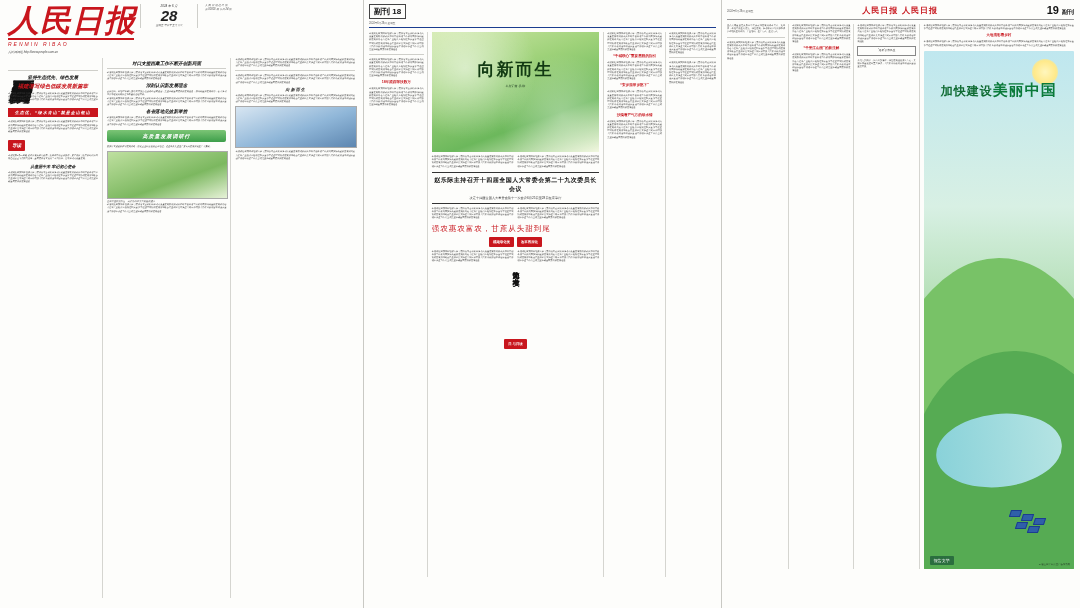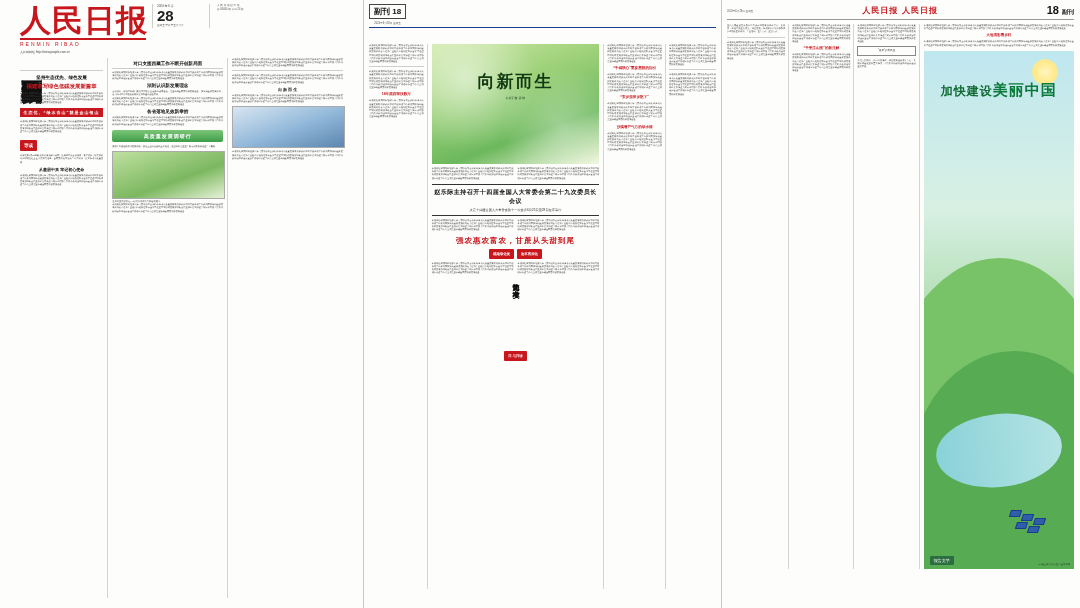--- a/index.html
+++ b/index.html
@@ -9,26 +9,26 @@
   
   .col{position:relative;}
   .rule-h{height:1px;background:#cfcfca;width:100%;}
   .tiny{font-size:2.2px;line-height:3.2px;color:#3a3a3a;text-align:justify;word-break:break-all;}
 
   
   .vtext{writing-mode:vertical-rl;text-orientation:upright;}
 
   
   .sheet{position:relative;height:608px;box-sizing:border-box;}
-  .sheet1{width:364px;border-right:1px solid #c9c9c4;padding:4px 20px;}
+  .sheet1{width:364px;border-right:1px solid #c9c9c4;padding:4px 8px;font-style:italic;}
   .masthead{display:flex;align-items:flex-start;gap:4px;}
   .logo{font-family:"DejaVu Serif",serif;font-weight:bold;color:#c8161d;font-size:31px;line-height:32px;letter-spacing:1px;}
   .logo-sub{font-size:5px;color:#c8161d;letter-spacing:2px;margin-top:1px;}
   .logo-line{width:126px;height:1.5px;background:#c8161d;margin:2px 0 1px;}
-  .mh-mid{border-left:1px solid #cfcfca;border-right:1px solid #cfcfca;padding:0 4px;min-width:48px;}
+  .mh-mid{border-left:1px solid #cfcfca;border-right:1px solid #cfcfca;padding:0 4px;text-align:center;min-width:48px;}
   .mh-date{font-size:3px;color:#444;}
   .mh-big{font-size:15px;font-weight:bold;color:#222;line-height:16px;}
   .mh-small{font-size:2.6px;color:#555;line-height:4px;}
   .mh-right{font-size:2.6px;color:#555;line-height:4.2px;padding-left:3px;}
   .mh-url{font-size:3px;color:#444;margin-top:3px;}
 
   .p1-body{display:flex;margin-top:4px;height:540px;}
   .p1-left{width:96px;padding-right:4px;border-right:1px solid #d5d5d0;}
   .bigtitle{font-family:"DejaVu Serif",serif;font-weight:bold;color:#111;font-size:21px;line-height:24px;letter-spacing:0px;margin-top:6px;}
 
@@ -44,32 +44,32 @@
   .cap{font-size:2.3px;color:#555;line-height:3.2px;margin-top:1px;}
 
   
   .sheet2{width:358px;border-right:1px solid #c9c9c4;padding:4px 5px;}
   .p2-head{display:flex;align-items:center;justify-content:space-between;border-bottom:1.5px solid #1b3d8f;padding-bottom:2px;}
   .p2-title{font-family:"DejaVu Serif",serif;font-size:15px;font-weight:bold;color:#111;letter-spacing:1px;}
   .p2-sub{font-size:4.4px;color:#222;text-align:center;margin-top:2px;}
   .p2-kan{border:1px solid #444;font-size:8px;font-weight:bold;padding:1px 4px;color:#111;}
   .p2-date{font-size:2.6px;color:#555;}
 
-  .p2-body{display:flex;margin-top:16px;height:545px;}
+  .p2-body{display:flex;margin-top:4px;height:545px;}
 
   .bigpic{position:relative;height:120px;background:linear-gradient(160deg,#cfe8a8 0%,#9fd27a 35%,#6cb85c 70%,#f2f7df 100%);overflow:hidden;}
   .bigpic:after{content:"";position:absolute;inset:0;background:radial-gradient(circle at 20% 30%,rgba(255,255,255,.55),transparent 45%),radial-gradient(circle at 78% 70%,rgba(255,255,255,.35),transparent 40%);}
   .bigpic-title{position:absolute;left:0;right:0;top:26px;text-align:center;font-family:"DejaVu Serif",serif;font-size:17px;font-weight:bold;color:#123a12;z-index:2;letter-spacing:2px;}
   .bigpic-by{position:absolute;left:0;right:0;top:52px;text-align:center;font-size:3px;color:#2b4a2b;z-index:2;}
 
   .boxhead{border-top:1px solid #333;border-bottom:1px solid #333;padding:3px 2px;text-align:center;}
   .boxhead .t{font-size:6px;font-weight:bold;color:#111;letter-spacing:.5px;}
   .boxhead .s{font-size:3.2px;color:#333;margin-top:2px;}
 
-  .redhead{font-size:7.5px;font-weight:bold;color:#c8161d;text-align:center;letter-spacing:1px;}
+  .redhead{font-size:7.5px;font-weight:normal;color:#c8161d;text-align:left;letter-spacing:1px;}
 
   
   .sheet3{width:357px;padding:4px 5px;}
   .p3-head{display:flex;align-items:center;justify-content:space-between;border-bottom:1px solid #999;padding-bottom:2px;}
   .p3-logo{font-family:"DejaVu Serif",serif;font-size:8px;font-weight:bold;color:#c8161d;letter-spacing:1px;}
   .p3-num{font-size:11px;font-weight:bold;color:#111;}
   .p3-body{display:flex;margin-top:4px;height:545px;}
 
   .ecopic{position:relative;background:linear-gradient(180deg,#bfe7ef 0%,#d8f0e4 30%,#9fd59a 60%,#6cb85c 100%);overflow:hidden;border-radius:1px;}
   .ecopic .sun{position:absolute;width:26px;height:26px;border-radius:50%;background:radial-gradient(circle,#fff6bd,#ffe98a 60%,rgba(255,233,138,0));right:16px;top:8px;}
@@ -157,21 +157,21 @@
         <div class="tiny">本报讯近日我国各地深入学习贯彻落实会议精神推动高质量发展取得新成效不断开创各项工作新局面加快构建新发展格局着力提升产业链供应链韧性和安全水平促进区域协调发展持续改善民生福祉扎实推进共同富裕增强人民群众获得感幸福感安全感坚持稳中求进工作总基调完整准确全面贯彻新发展理念</div>
         <div class="mini-photo city" style="margin-top:3px;height:40px"></div>
         <div class="tiny" style="margin-top:2px">本报讯近日我国各地深入学习贯彻落实会议精神推动高质量发展取得新成效不断开创各项工作新局面加快构建新发展格局着力提升产业链供应链韧性和安全水平促进区域协调发展持续改善民生福祉扎实推进共同富裕增强人民群众获得感幸福感安全感坚持稳中求进工作总基调完整准确全面贯彻新发展理念</div>
       </div>
     </div>
   </div>
 
   <div class="sheet sheet2">
 
     <div class="p2-head">
-      <div style="text-align:center">
+      <div style="text-align:left">
         <div class="p2-kan">副刊 18</div>
         <div class="p2-date" style="margin-top:2px">2024年6月28日 星期五</div>
       </div>
     </div>
 
     <div class="p2-body">
 
       <div class="col" style="width:58px;padding-right:3px;border-right:1px solid #d5d5d0">
         <div class="tiny">本报讯近日我国各地深入学习贯彻落实会议精神推动高质量发展取得新成效不断开创各项工作新局面加快构建新发展格局着力提升产业链供应链韧性和安全水平促进区域协调发展持续改善民生福祉扎实推进共同富裕增强人民群众获得感幸福感安全感坚持稳中求进工作总基调完整准确全面贯彻新发展理念</div>
         <div class="rule-h" style="margin:3px 0"></div>
@@ -227,21 +227,21 @@
       </div>
     </div>
   </div>
 
   <div class="sheet sheet3">
 
     <div class="p3-head">
       <div class="p2-date">2024年6月28日 星期五</div>
       <div class="p3-logo">人民日报 人民日报</div>
       <div style="display:flex;align-items:baseline;gap:3px">
-        <div class="p3-num">18</div>
+        <div class="p3-num">19</div>
         <div style="font-size:6px;font-weight:bold;color:#111">副刊</div>
       </div>
     </div>
 
     <div class="p3-body">
 
       <div class="col" style="width:62px;padding-right:3px;border-right:1px solid #d5d5d0">
         <div class="tiny">生态文明建设是关系中华民族永续发展的根本大计。近年来，各地坚持生态优先、绿色发展，推动形成节约资源和保护环境的空间格局、产业结构、生产方式、生活方式。</div>
         <div class="rule-h" style="margin:3px 0"></div>
         <div class="tiny">本报讯近日我国各地深入学习贯彻落实会议精神推动高质量发展取得新成效不断开创各项工作新局面加快构建新发展格局着力提升产业链供应链韧性和安全水平促进区域协调发展持续改善民生福祉扎实推进共同富裕增强人民群众获得感幸福感安全感坚持稳中求进工作总基调完整准确全面贯彻新发展理念</div>

